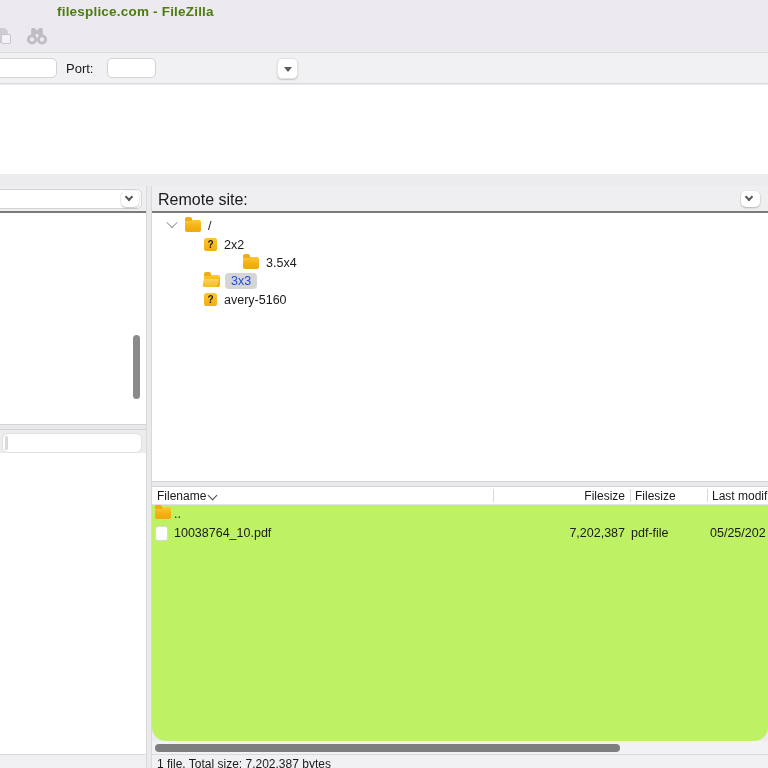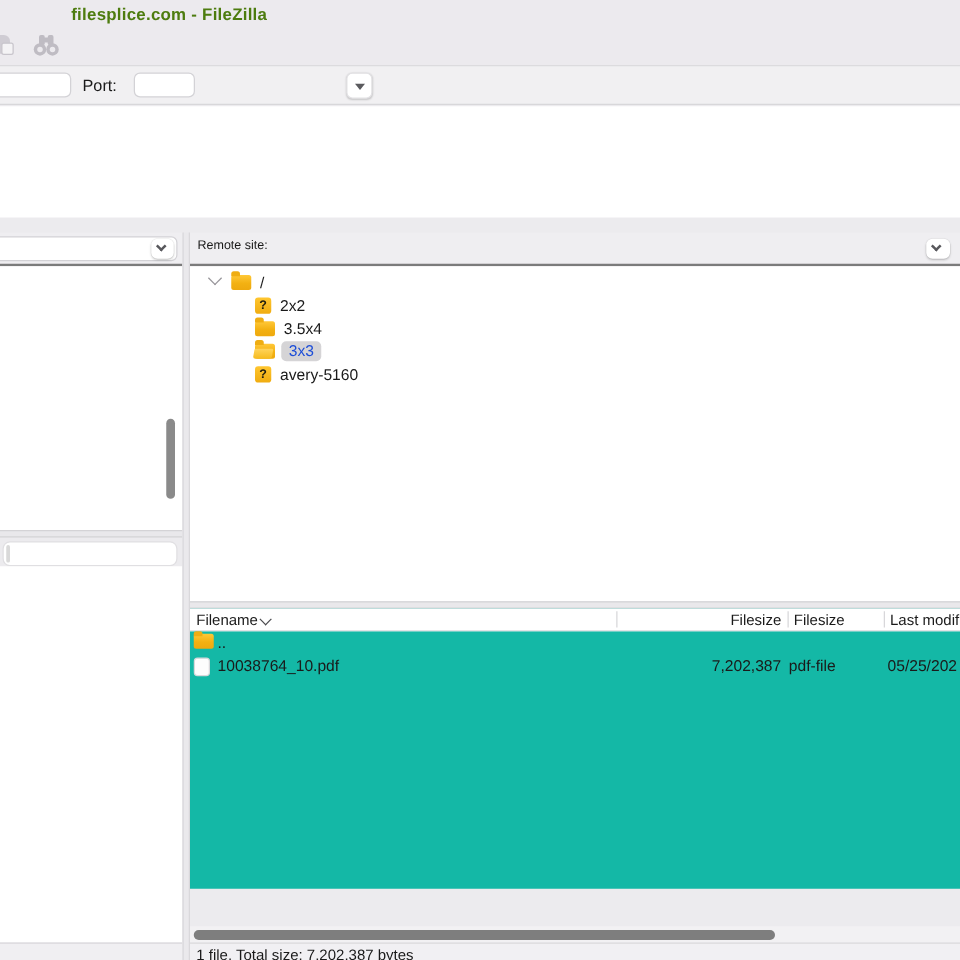--- a/index.html
+++ b/index.html
@@ -44,42 +44,42 @@
   .local-chev-btn .chev { margin:3px 0 0 4.5px; width:6px; height:6px; }
   .local-tree { position:absolute; left:0; top:27px; width:146px; height:211px; background:#fff; }
   .vscroll-thumb { position:absolute; left:133px; top:122px; width:7px; height:64px; background:#8A8A8A; border-radius:4px; }
   .local-split { position:absolute; left:0; top:238px; width:146px; height:6px; background:#E9E8EB; border-top:1px solid #D4D3D6; border-bottom:1px solid #D4D3D6; }
   .local-header-box { position:absolute; left:2px; top:247px; width:140px; height:20px; background:#fff; border:1px solid #E0DFE2; border-radius:6px; }
   .caret-mark { position:absolute; left:2px; top:2px; width:3px; height:14px; background:#D9D9D9; border-radius:2px; }
   .local-list { position:absolute; left:0; top:267px; width:146px; height:301px; background:#fff; }
   .local-status { position:absolute; left:0; top:568px; width:146px; height:14px; background:#F0EFF2; border-top:1px solid #D9D8DB; }
 
   
-  .remote-label { position:absolute; left:6px; top:5px; font-size:10px; }
+  .remote-label { position:absolute; left:6px; top:5px; font-size:16px; }
   .remote-combo { left:86px; top:3px; width:526px; height:20px; padding-left:7px; }
   .remote-chev-btn { right:8px; left:auto; top:5px; width:19px; height:16px; position:absolute; }
   .remote-chev-btn .chev { margin:3px 0 0 5px; width:6px; height:6px; }
 
   
   .remote-tree { position:absolute; left:0; top:27px; width:616px; height:268px; background:#fff; font-size:12.5px; }
   .tree-row { position:absolute; left:0; width:100%; height:19px; display:flex; align-items:center; }
   .expander { position:absolute; left:16px; width:8px; height:8px; border-right:1.5px solid #98969B; border-bottom:1.5px solid #98969B; transform:rotate(45deg) translate(-1px,-1px); }
   .tree-label { white-space:nowrap; }
   .sel-label { background:#D5D4D6; color:#1d4ed8; border-radius:4px; padding:1px 6px; }
 
   
   .icon-folder { position:relative; width:16px; height:12px; background:linear-gradient(180deg,#FFC838 0%,#F3B112 55%,#EEA90E 100%); border-radius:2px; flex:none; }
   .icon-folder::before { content:""; position:absolute; left:0; top:-2.5px; width:7px; height:4px; background:#EFAD12; border-radius:2px 2px 0 0; }
   .icon-folder.open::after { content:""; position:absolute; left:-1px; bottom:0; width:15px; height:8px; background:linear-gradient(180deg,#FFD45B,#F6BB1E); border-radius:1px 1px 2px 2px; transform:skewX(-10deg); }
   .icon-qfolder { position:relative; width:13px; height:13px; background:linear-gradient(180deg,#FFC62F,#F0AC10); border-radius:2.5px; flex:none; text-align:center; font-size:10px; font-weight:700; color:#201d10; line-height:13px; }
   .icon-file { width:13px; height:15px; background:#FDFDFD; border:1px solid #D9D8DB; border-radius:3px; flex:none; }
 
   
   .remote-split { position:absolute; left:0; top:295px; width:616px; height:6px; background:#E9E8EB; border-top:1px solid #D4D3D6; border-bottom:1px solid #D4D3D6; }
-  .filelist { position:absolute; left:0; top:301px; width:616px; height:224px; background:#14b8a6; }
+  .filelist { position:absolute; left:0; top:301px; width:616px; height:254px; background:#bef264;border-radius:14px; }
   .fl-header { position:absolute; left:0; top:0; width:616px; height:18px; background:#fff; border-bottom:1px solid #E3E2E5; font-size:12px; color:#1a1a1a; }
   .fl-header .col { position:absolute; top:2px; white-space:nowrap; }
   .col-filename { left:5px; }
   .sort-chev { position:absolute; left:57px; top:5px; width:7px; height:7px; border-right:1.6px solid #4a4a4e; border-bottom:1.6px solid #4a4a4e; transform:rotate(45deg); }
   .col-filesize { left:341px; width:132px; text-align:right; }
   .col-filetype { left:483px; }
   .col-lastmod { left:560px; }
   .hdiv { position:absolute; top:2px; width:1px; height:13px; background:#D8D7DA; }
   .hdiv1 { left:341px; } .hdiv2 { left:478px; } .hdiv3 { left:555px; }
 
@@ -163,21 +163,21 @@
   <div class="remote-tree">
     <div class="tree-row" style="top:3px;">
       <i class="expander" style="top:4px;"></i>
       <span class="icon-folder" style="margin-left:33px;"></span>
       <span class="tree-label" style="margin-left:7px;">/</span>
     </div>
     <div class="tree-row" style="top:22px;">
       <span class="icon-qfolder" style="margin-left:52px;">?</span>
       <span class="tree-label" style="margin-left:7px;">2x2</span>
     </div>
-    <div class="tree-row" style="top:40px;">
+    <div class="tree-row" style="top:40px;padding-left:39px;">
       <span class="icon-folder" style="margin-left:52px;"></span>
       <span class="tree-label" style="margin-left:7px;">3.5x4</span>
     </div>
     <div class="tree-row" style="top:58px;">
       <span class="icon-folder open" style="margin-left:52px;"></span>
       <span class="tree-label sel-label" style="margin-left:5px;">3x3</span>
     </div>
     <div class="tree-row" style="top:77px;">
       <span class="icon-qfolder" style="margin-left:52px;">?</span>
       <span class="tree-label" style="margin-left:7px;">avery-5160</span>

